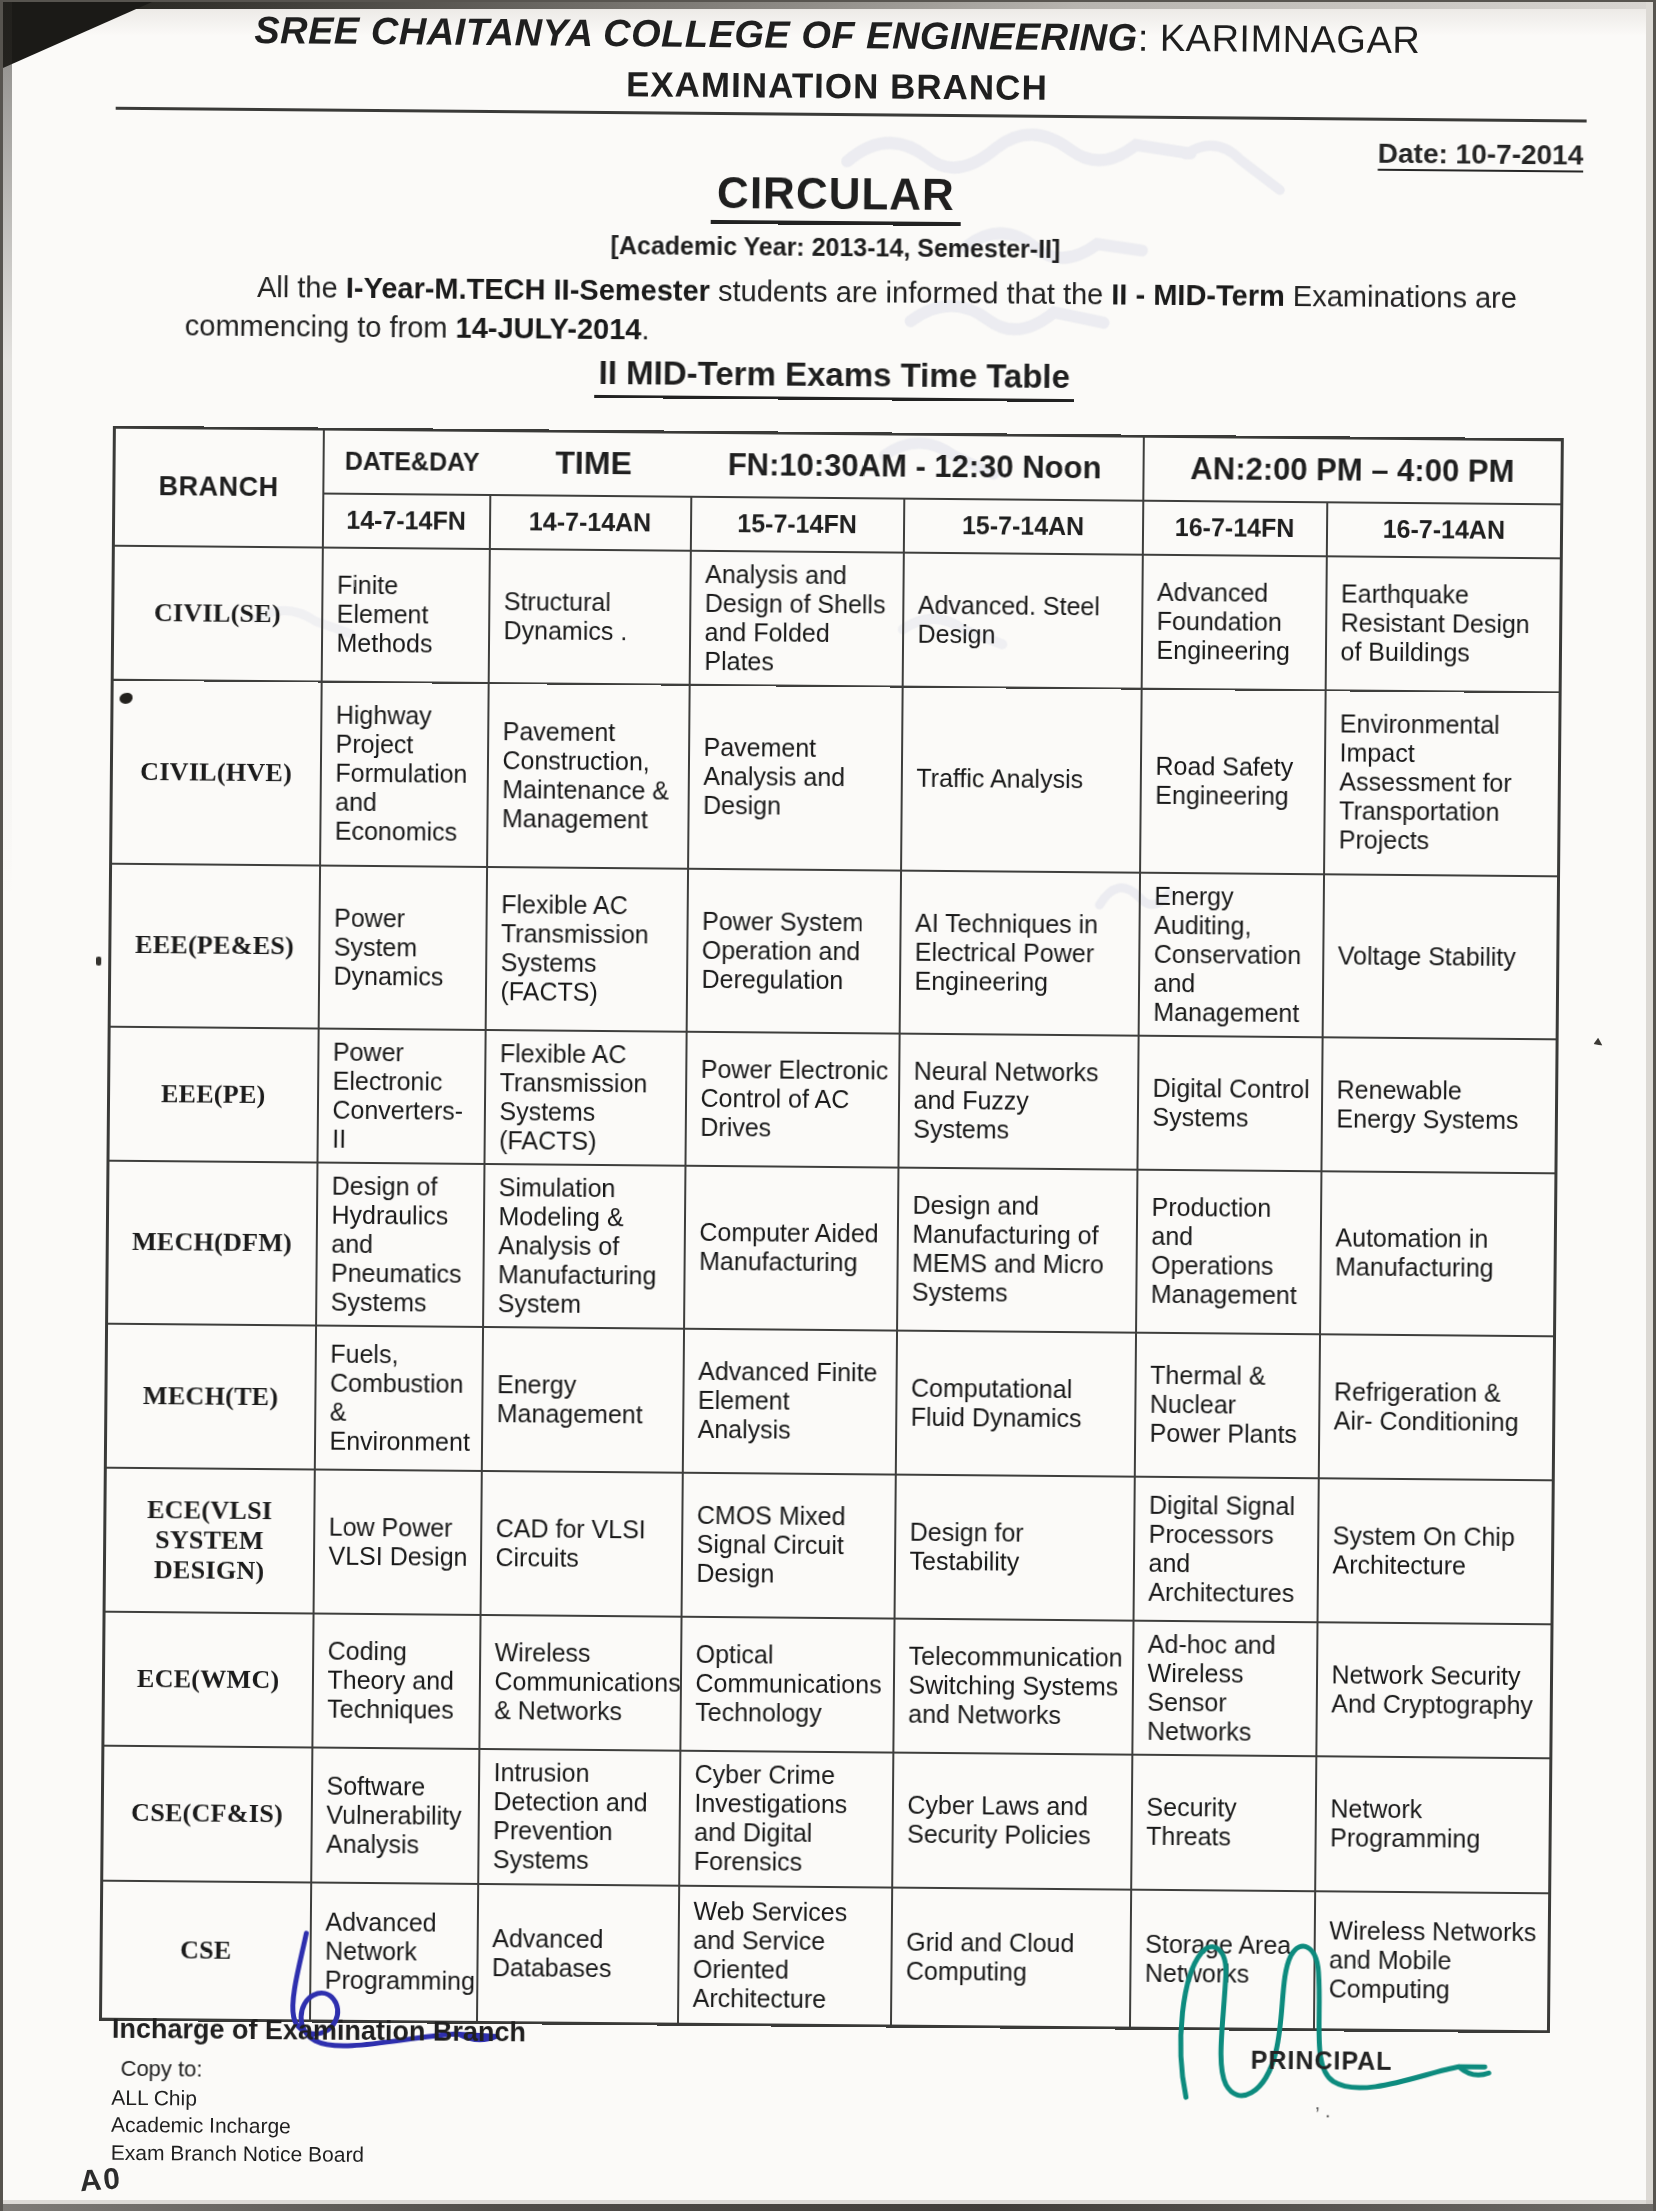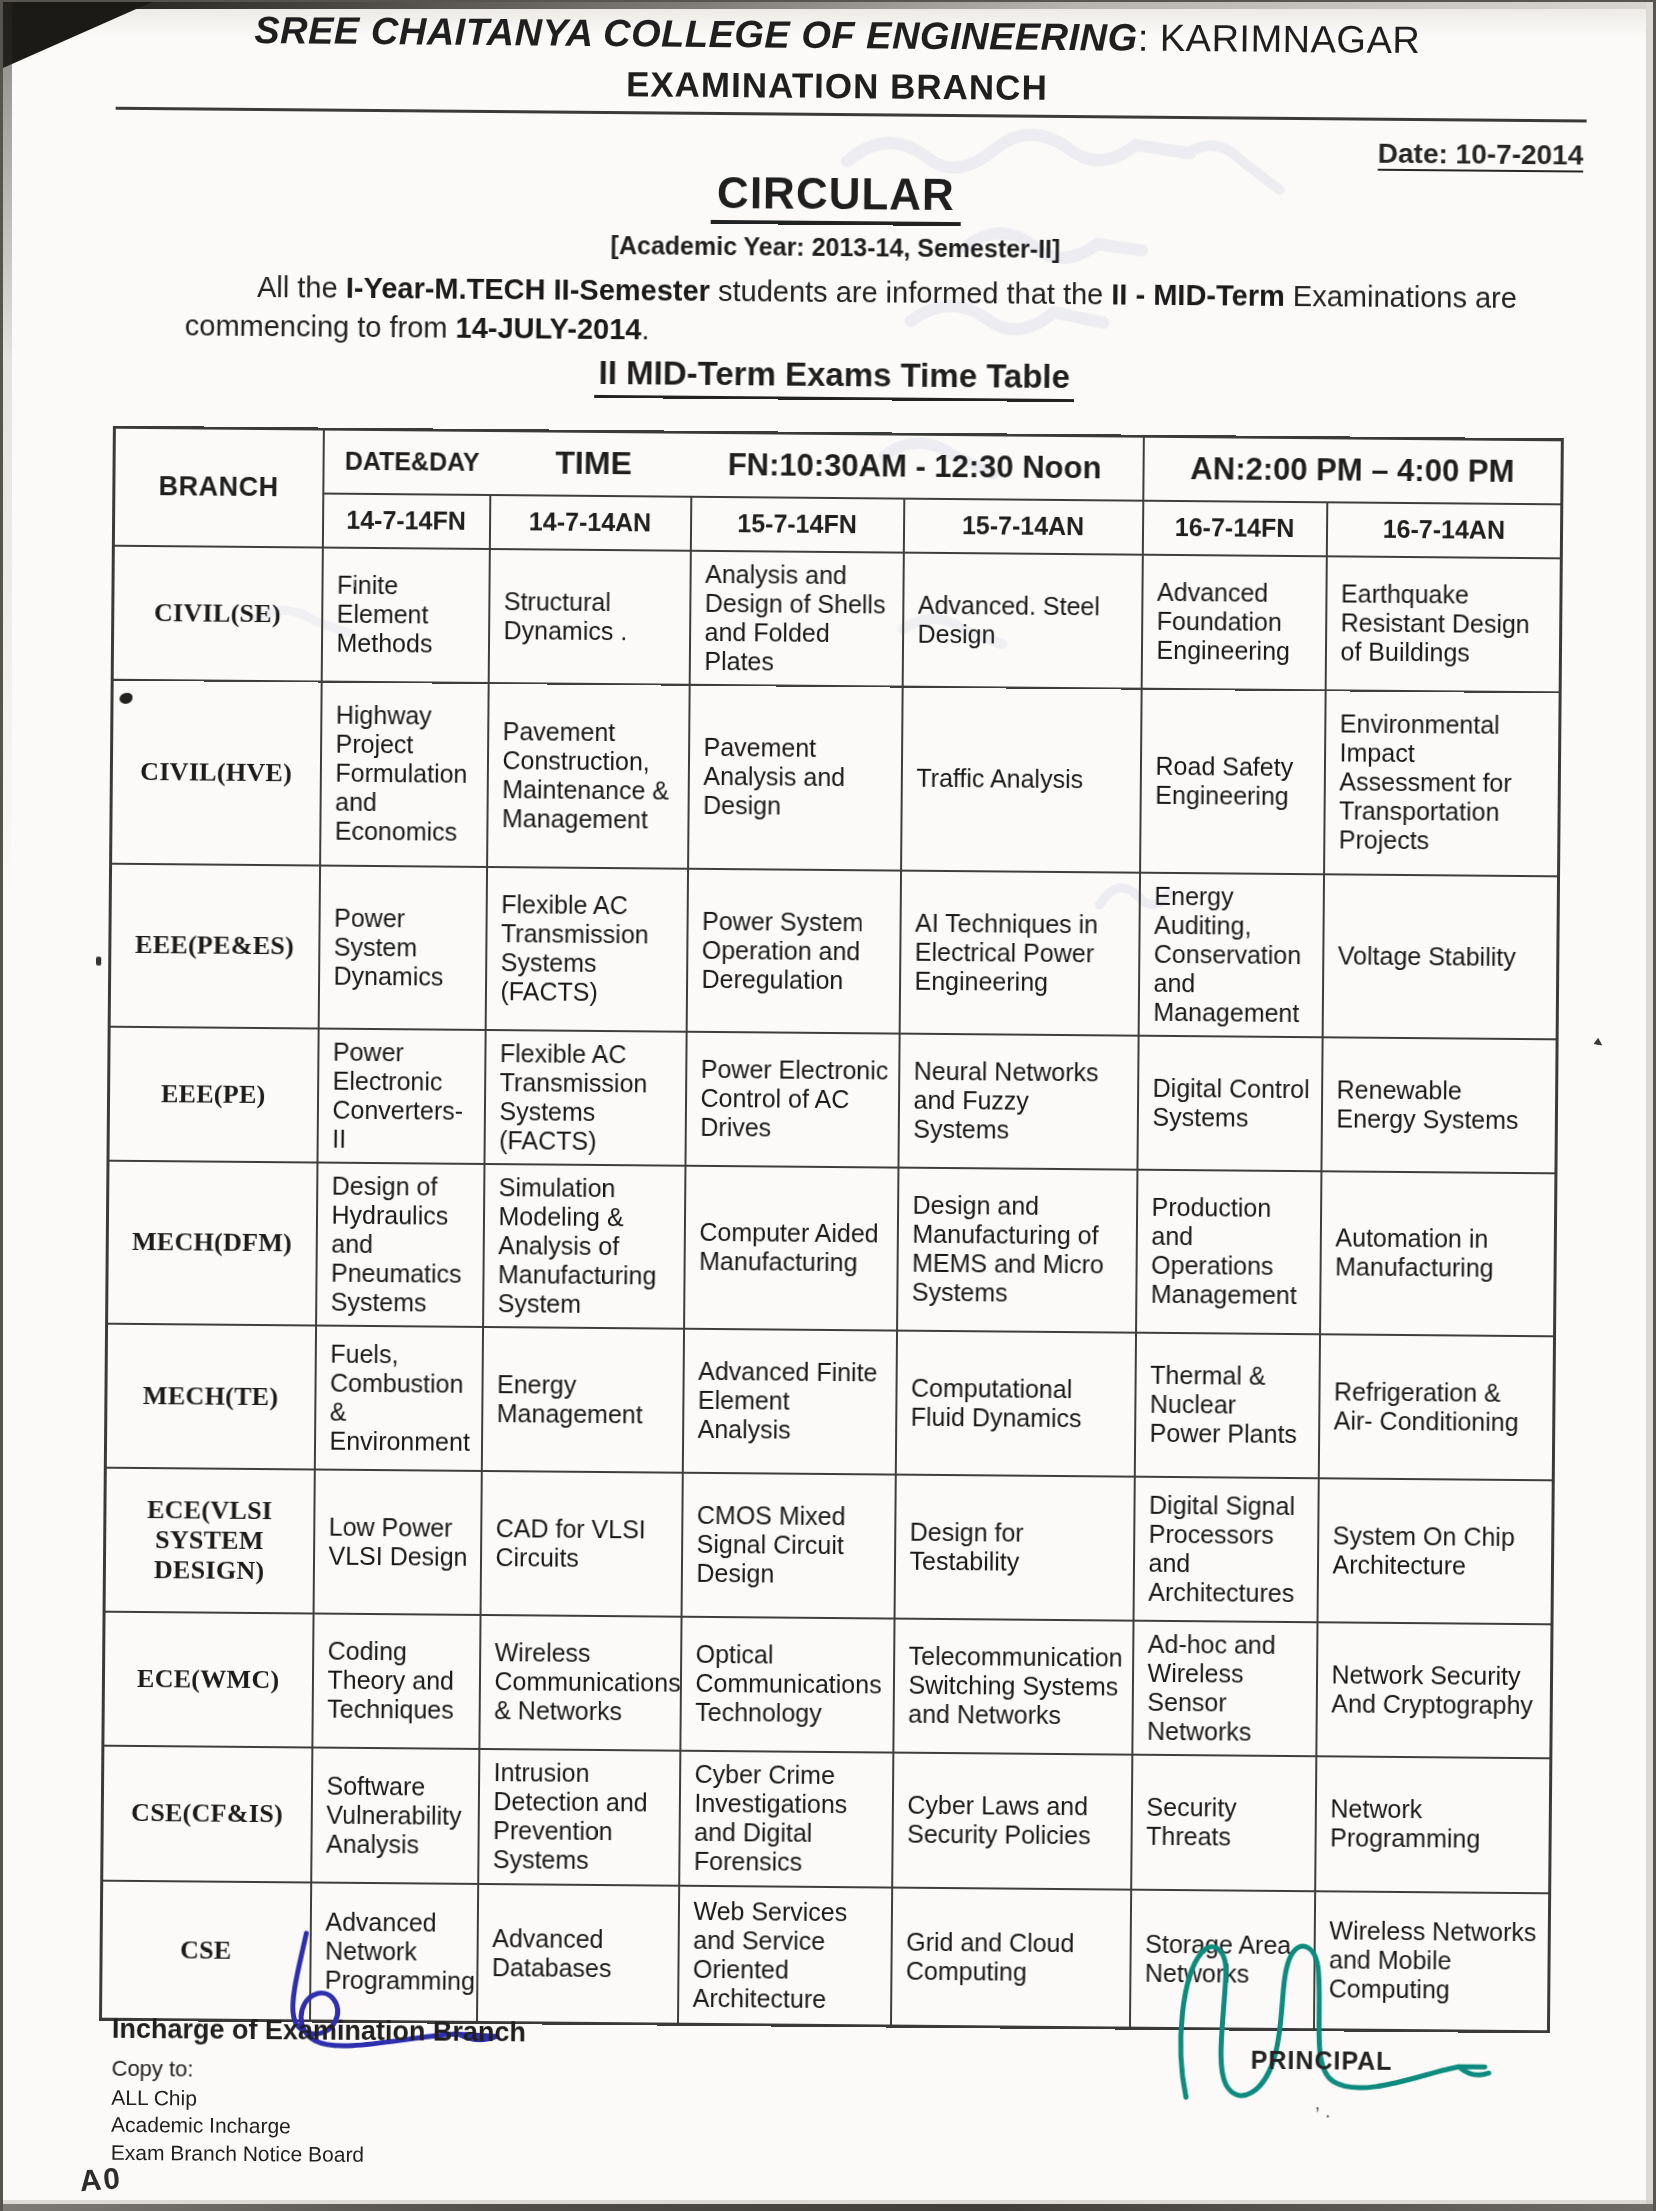--- a/index.html
+++ b/index.html
@@ -69,21 +69,21 @@
   tbody tr:nth-child(3){height:149px;}
   tbody tr:nth-child(4){height:129px;}
   tbody tr:nth-child(5){height:144px;}
   tbody tr:nth-child(6){height:144px;}
   tbody tr:nth-child(7){height:144px;}
   tbody tr:nth-child(8){height:129px;}
   tbody tr:nth-child(9){height:135px;}
   tbody tr:nth-child(10){height:139px;}
 
   .incharge{position:absolute;top:2018px;left:117px;font-weight:bold;font-size:27px;}
-  .copy-to{position:absolute;top:2060px;left:117px;font-size:22px;}
+  .copy-to{position:absolute;top:2060px;left:126px;font-size:22px;}
   .copy-item{position:absolute;left:117px;font-size:21px;}
   .copy-0{top:2090px;} .copy-1{top:2117px;} .copy-2{top:2145px;}
   .hand-mark{position:absolute;top:2167px;left:86px;font-size:30px;font-weight:bold;
         color:#2c2c2c;transform:rotate(-5deg);letter-spacing:2px;}
   .principal{position:absolute;top:2040px;left:1256px;font-weight:bold;font-size:25px;
         letter-spacing:1px;color:#232323;}
   .principal-ticks{position:absolute;top:2097px;left:1321px;font-size:20px;color:#555;}
 
   .sig{position:absolute;pointer-events:none;}
   .sig-left{top:1918px;left:229px;}

